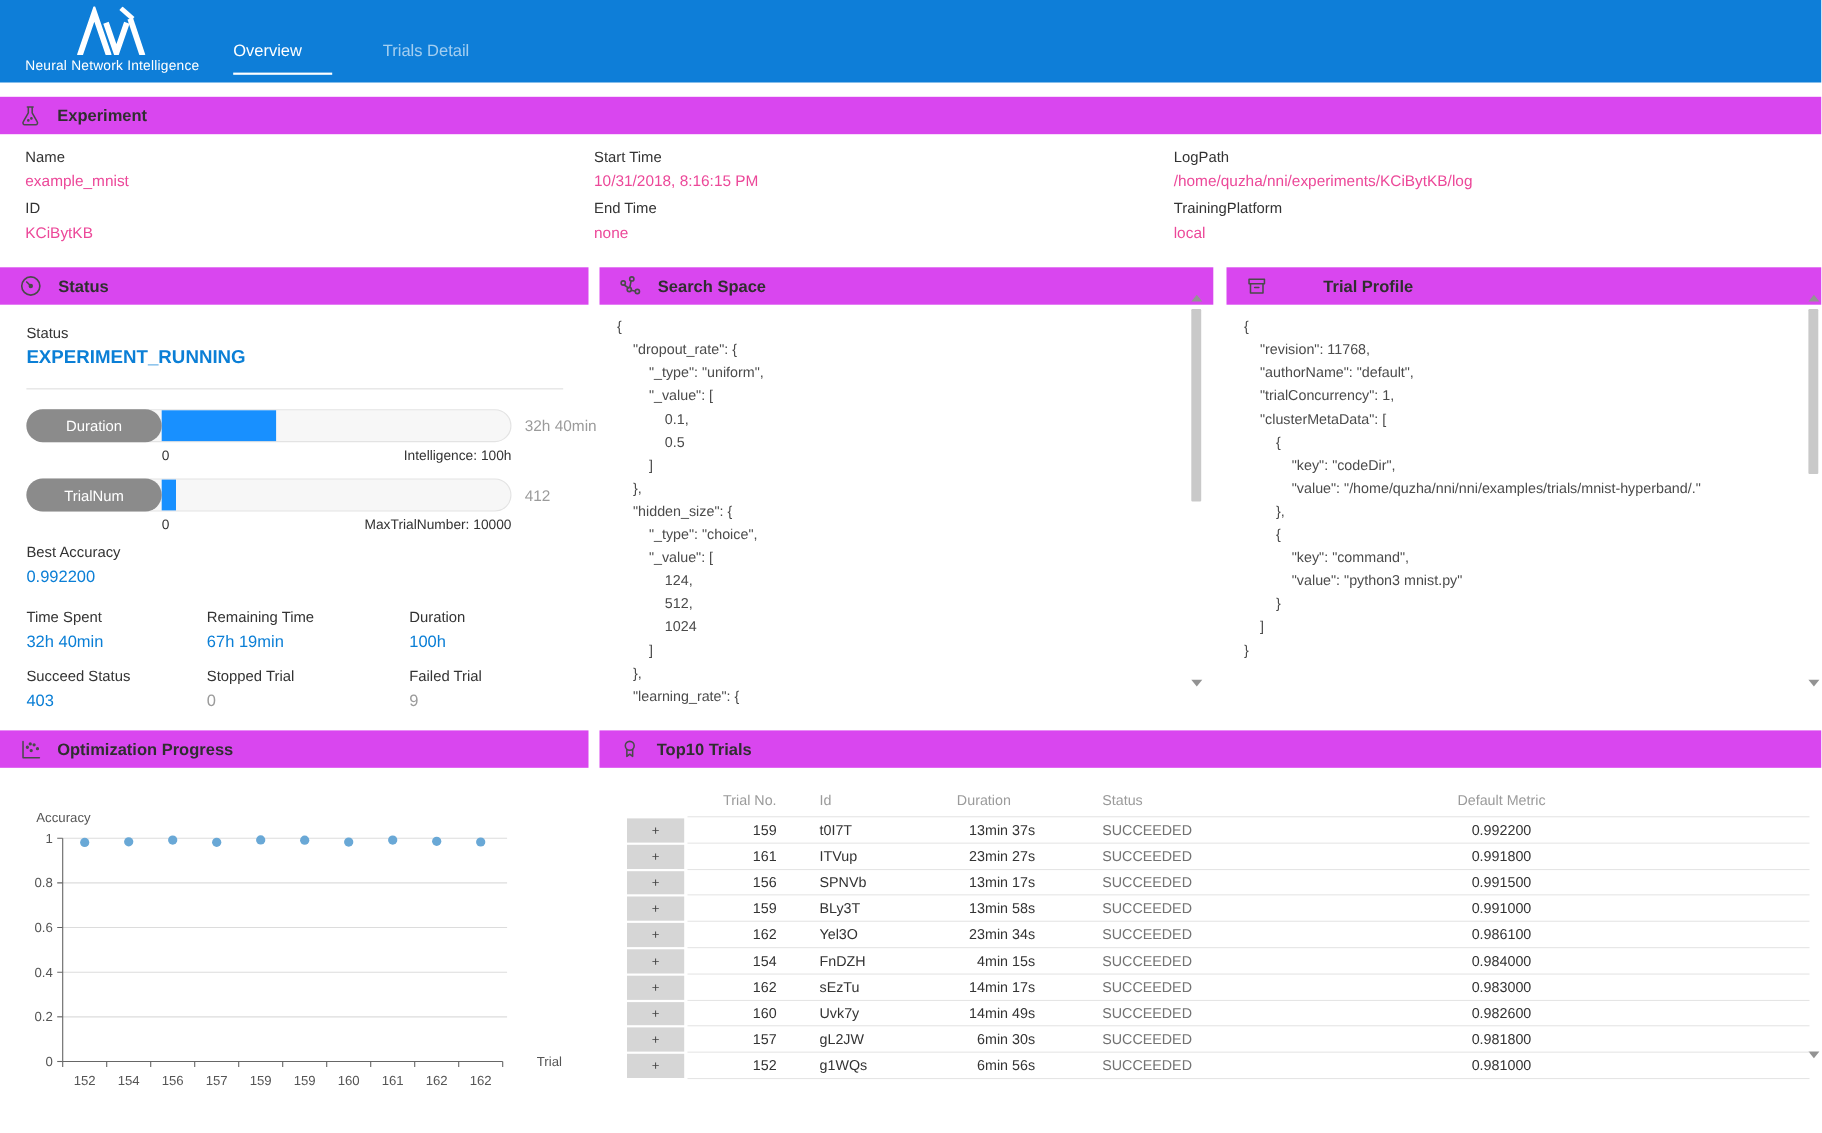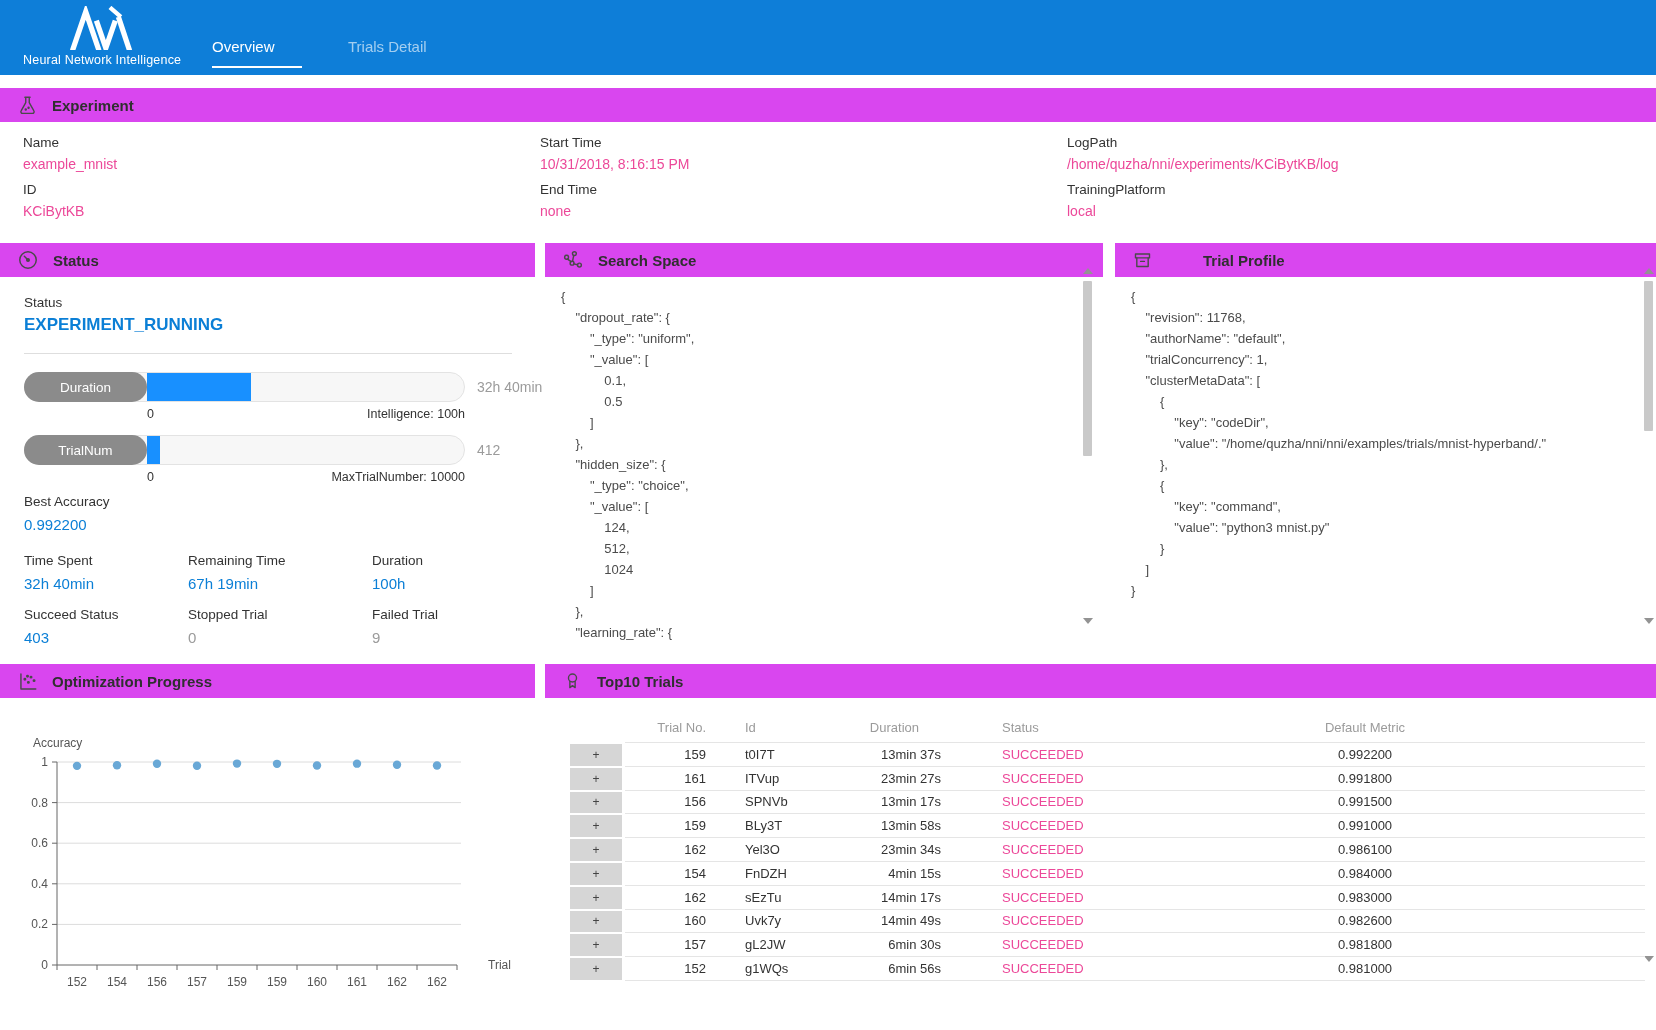--- a/index.html
+++ b/index.html
@@ -70,21 +70,21 @@
   .thead{height:31px;} .trow{height:23.8px;}
   .tline{display:grid;grid-template-columns:81px 124px 111px 220px 408px 1fr;
          border-bottom:1px solid #e5e5e5;margin-right:11px;}
   .tcell{display:flex;align-items:center;font-size:13px;color:#333;overflow:hidden;}
   .thead .tcell{color:#9b9b9b;}
   .c-no{justify-content:flex-end;}
   .c-id{padding-left:39px;}
   .c-dur{justify-content:flex-end;}
   .thead .c-dur{padding-right:22px;}
   .c-status{padding-left:61px;}
-  .trow .c-status{color:#ec4899;}
+  .trow .c-status{color:#737373;}
   .c-metric{justify-content:center;}
   .plus{background:#d6d6d6;margin:1px 3px 1px 0;display:flex;align-items:center;
         justify-content:center;font-size:12px;color:#444;cursor:pointer;}
 </style>
 </head>
 <body>
 
 <div class="stage">
 
   <div class="topbar">

